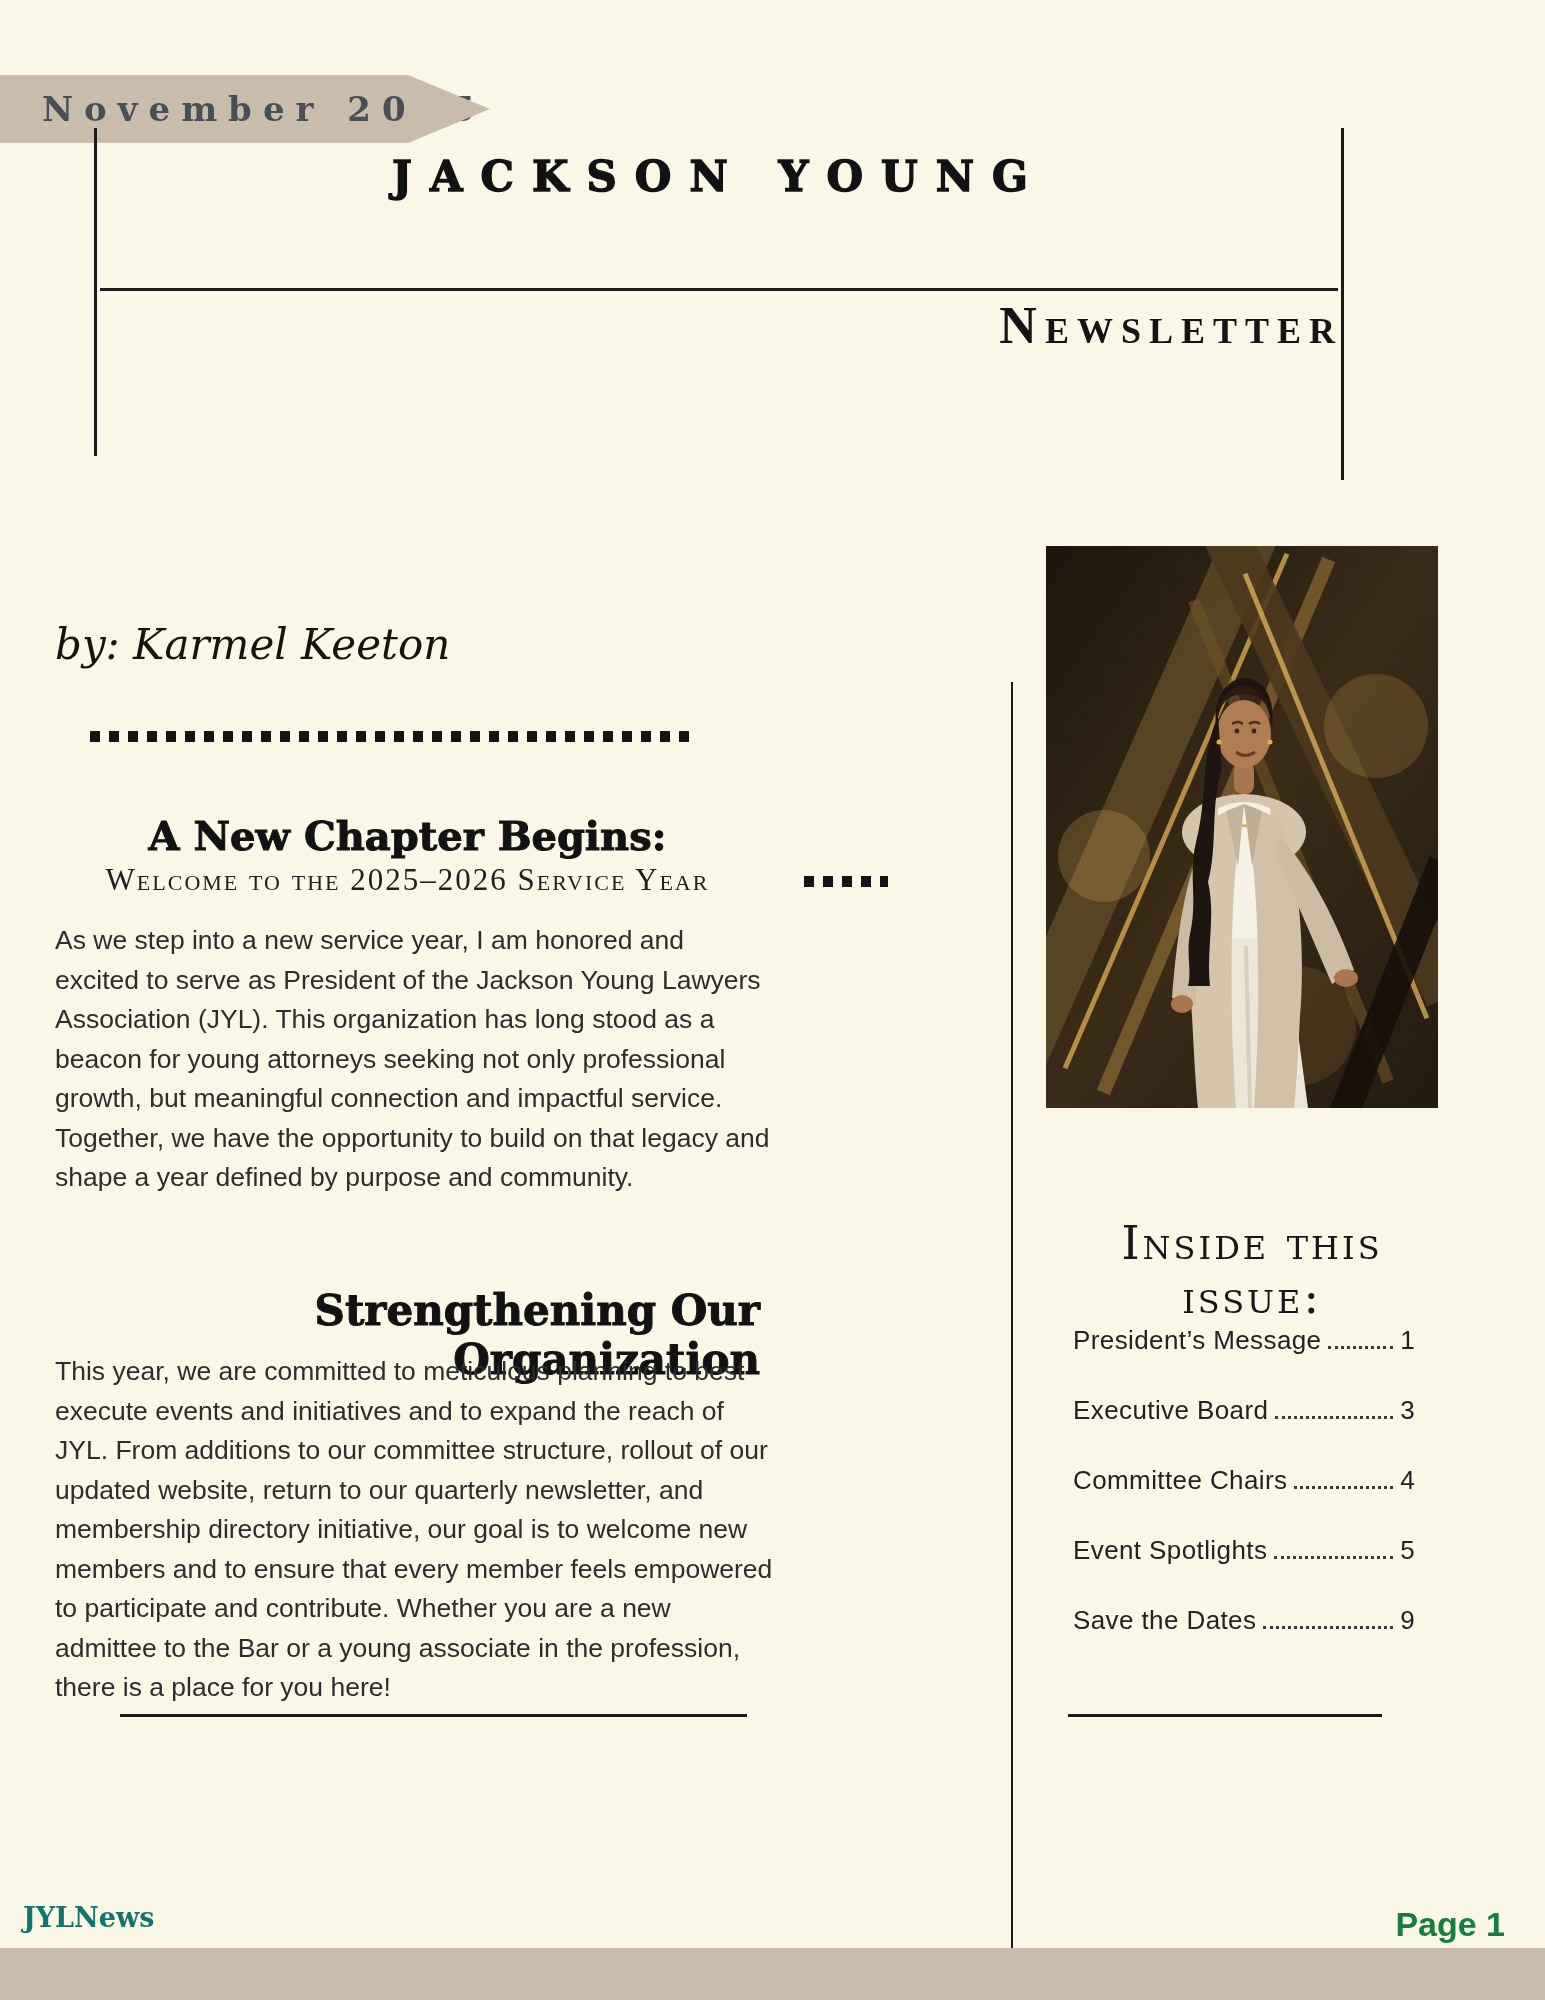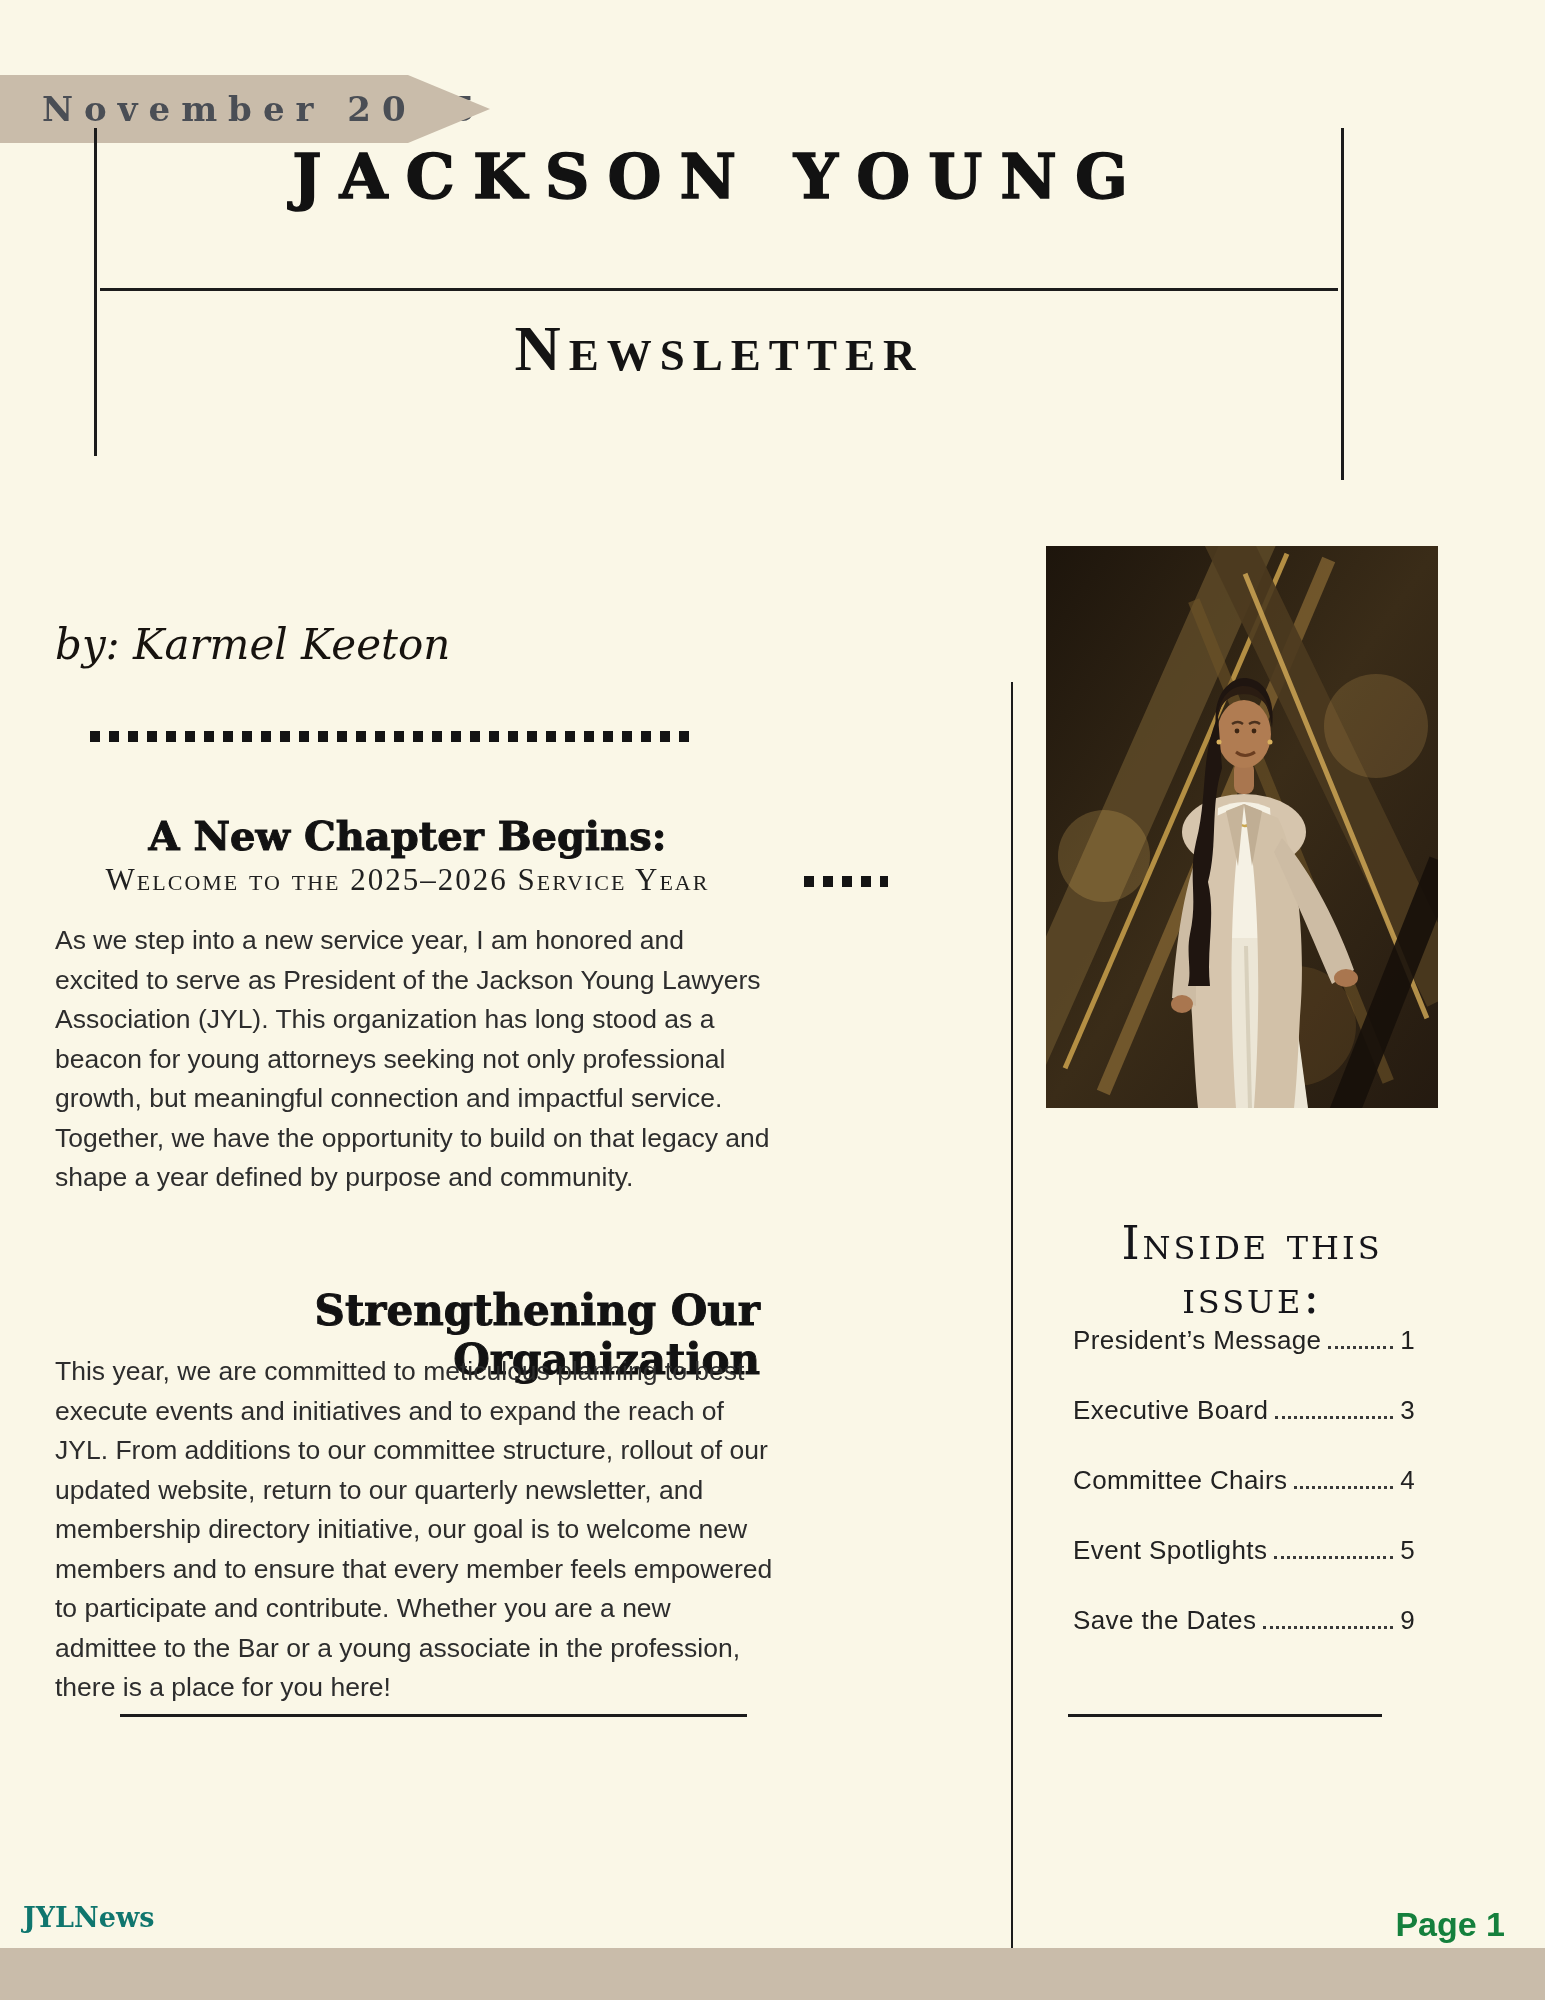--- a/index.html
+++ b/index.html
@@ -16,27 +16,27 @@
   .banner .date{
     display:block;line-height:68px;padding-left:42px;
     font-family:"DejaVu Serif",serif;font-weight:bold;font-size:34px;
     letter-spacing:11px;color:#4a4e55;white-space:nowrap;}
   
   .vline{position:absolute;background:#1b1b1b;}
   .v-left{left:94px;top:128px;width:3px;height:328px;}
   .v-right{left:1341px;top:128px;width:3px;height:352px;}
   .masthead{position:absolute;left:95px;top:140px;width:1248px;text-align:center;}
   .mast-title{
-    font-family:"DejaVu Serif",serif;font-weight:bold;font-size:62px;line-height:73px;
+    font-family:"DejaVu Serif",serif;font-weight:bold;font-size:42px;line-height:73px;
     letter-spacing:18px;color:#121212;-webkit-text-stroke:1.4px #121212;}
   .mast-rule{position:absolute;left:100px;top:288px;width:1238px;height:3px;background:#1c1c1c;}
   .mast-sub{
-    position:absolute;left:95px;top:312px;width:1248px;text-align:center;
+    position:absolute;left:95px;top:296px;width:1248px;text-align:right;
     font-family:"Liberation Serif",serif;font-variant:small-caps;
-    font-size:64px;letter-spacing:8px;color:#141414;font-weight:bold;}
+    font-size:52px;letter-spacing:8px;color:#141414;font-weight:bold;}
   .prez-title{
     position:absolute;left:55px;top:546px;width:705px;text-align:center;
     font-family:"DejaVu Serif",serif;font-weight:bold;font-size:56px;color:#121212;
     -webkit-text-stroke:1.4px #121212;}
   .byline{
     position:absolute;left:55px;top:620px;width:705px;
     font-family:"DejaVu Serif",serif;font-style:italic;font-size:42px;color:#17130f;}
   .dotted{
     position:absolute;height:11px;
     background:repeating-linear-gradient(90deg,#141414 0 10px,transparent 10px 19px);}

